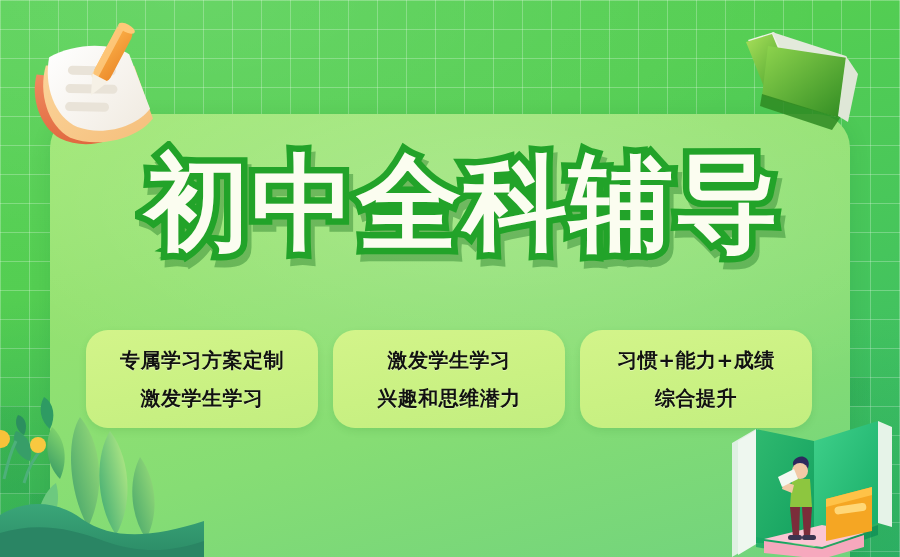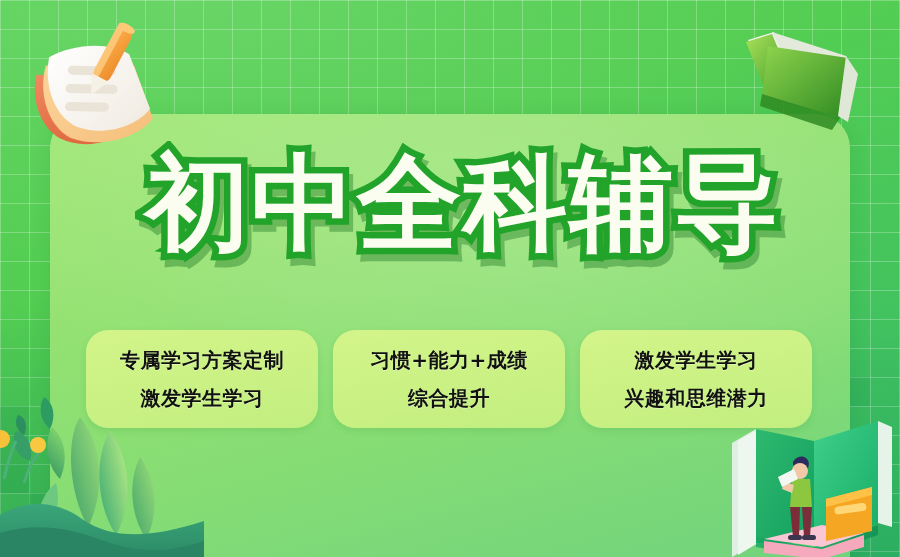--- a/index.html
+++ b/index.html
@@ -186,26 +186,26 @@
   <div class="headline-wrap">
     <div class="headline">初中全科辅导</div>
   </div>
 
   <div class="features">
     <div class="feature-card">
       <div class="feature-line">专属学习方案定制</div>
       <div class="feature-line">激发学生学习</div>
     </div>
     <div class="feature-card">
+      <div class="feature-line">激发学生学习</div>
+      <div class="feature-line">兴趣和思维潜力</div>
+    </div>
+    <div class="feature-card">
       <div class="feature-line">习惯+能力+成绩</div>
       <div class="feature-line">综合提升</div>
-    </div>
-    <div class="feature-card">
-      <div class="feature-line">激发学生学习</div>
-      <div class="feature-line">兴趣和思维潜力</div>
     </div>
   </div>
 
   <svg class="deco" id="plants-deco" viewBox="0 0 210 170">
     <defs>
       <linearGradient id="lfA" x1="0" y1="1" x2="1" y2="0">
         <stop offset="0%" stop-color="#3fa06a"></stop>
           <stop offset="100%" stop-color="#9fe07a"></stop>
       </linearGradient>
       <linearGradient id="lfB" x1="0" y1="1" x2="0.4" y2="0">

